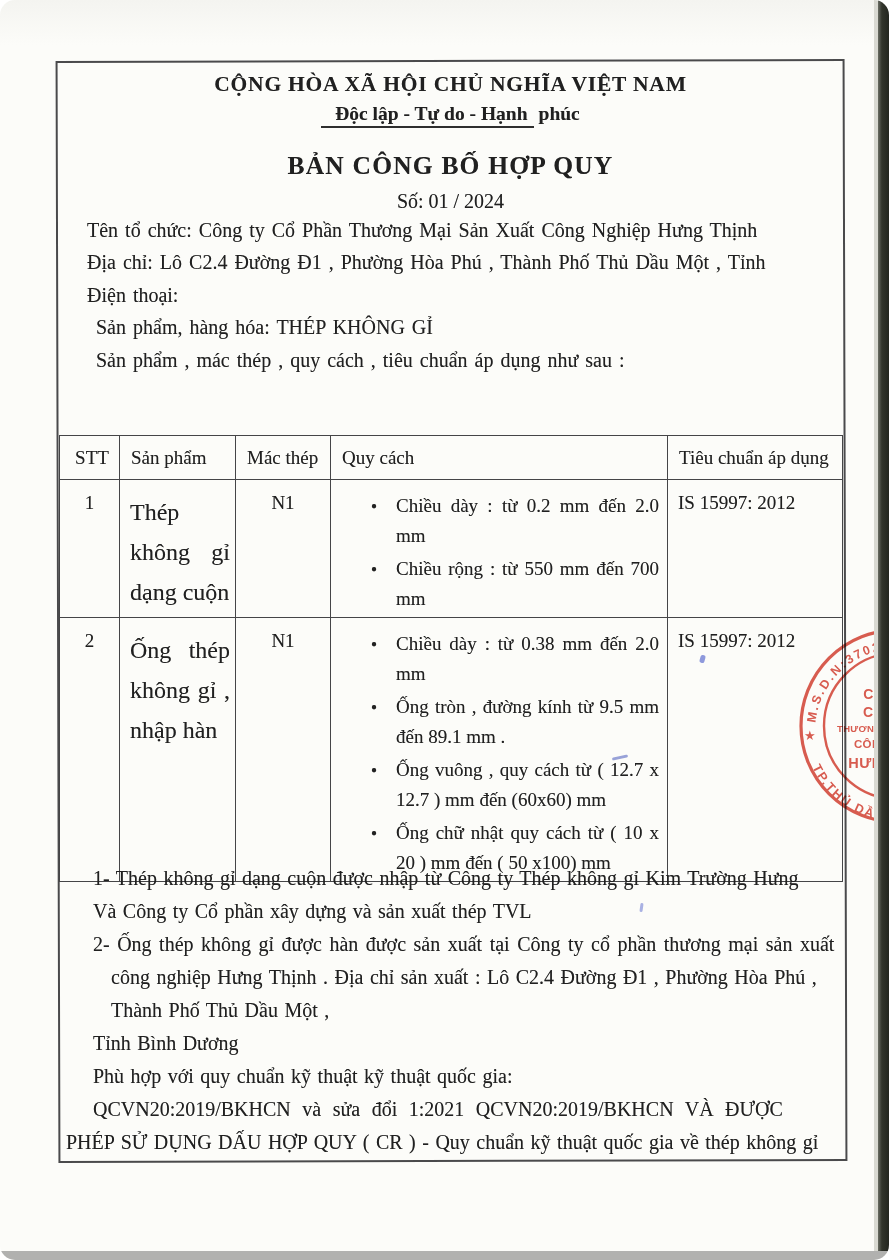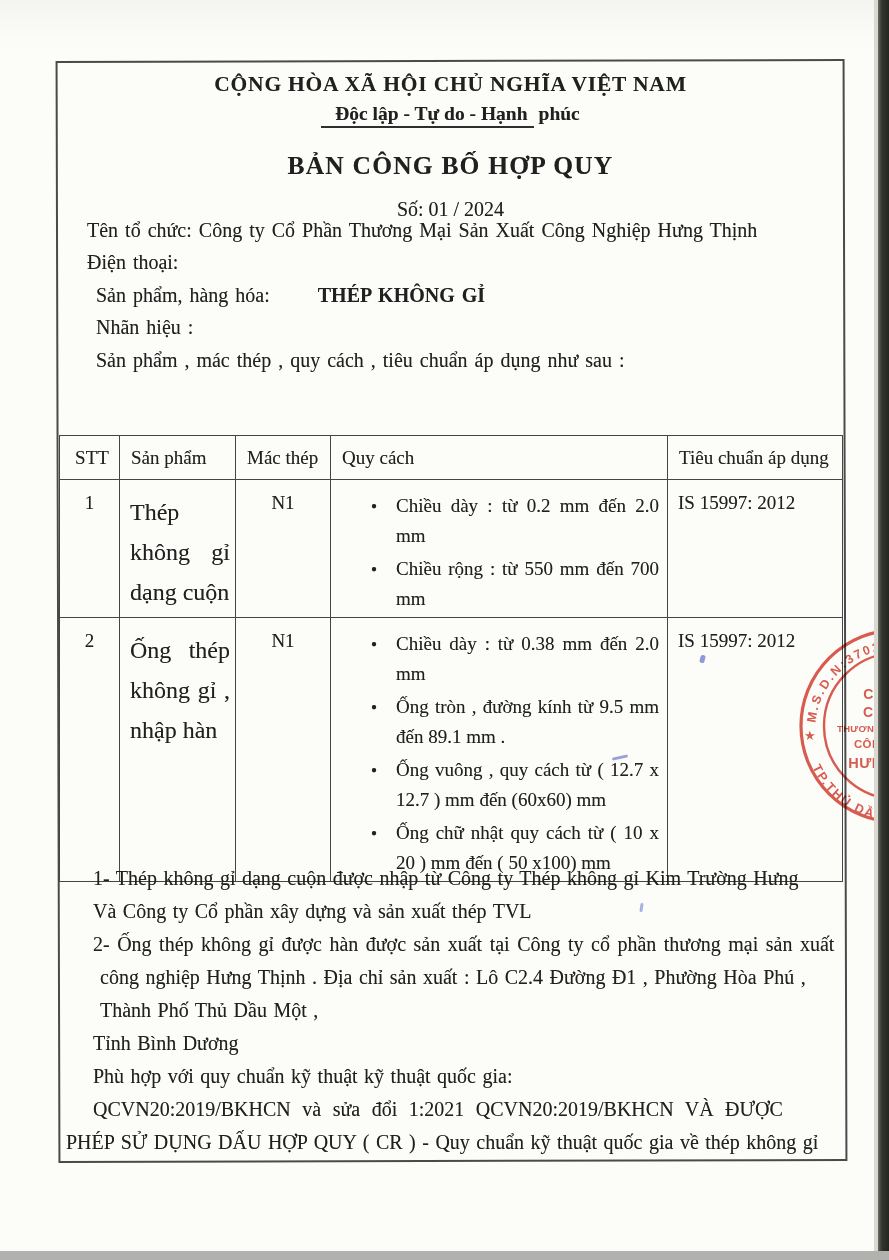--- a/index.html
+++ b/index.html
@@ -1,54 +1,54 @@
 <!DOCTYPE html>
 <html><head>
 <meta charset="utf-8">
 <style>
   html,body{margin:0;padding:0;}
   .page{position:relative;width:889px;height:1260px;overflow:hidden;
     background:linear-gradient(180deg,#f4f4f0 0,#fcfcf9 45px,#fcfcf9 100%);
-    font-family:"Liberation Serif","DejaVu Serif",serif;color:#202020;}
+    font-family:"Liberation Serif","DejaVu Serif",serif;color:#202020;border-radius:15px;}
   .frame{position:absolute;left:57px;top:60px;width:785px;height:1098px;
     border:2px solid #4a4a4c;transform:rotate(-0.15deg);z-index:1;}
   .content{position:absolute;left:59px;top:62px;width:783px;height:1096px;z-index:2;
     text-shadow:0 0 .5px rgba(40,40,40,.35);}
   
   .hdr{position:absolute;top:10px;left:0;width:100%;text-align:center;}
   .country{font-size:21.5px;font-weight:bold;letter-spacing:.8px;}
   .motto{margin-top:6px;font-size:19.5px;font-weight:bold;}
   .motto .ul{border-bottom:2px solid #2e2e2e;padding:0 6px 2px 14px;}
   .motto .tail{padding-left:5px;}
   .doc-title{margin-top:26px;font-size:25.5px;font-weight:bold;letter-spacing:1.2px;}
-  .doc-number{margin-top:17px;font-size:20px;}
+  .doc-number{margin-top:9px;font-size:20px;}
   
   .info{position:absolute;top:152px;left:28px;right:6px;font-size:20px;line-height:32.4px;word-spacing:2px;}
   .indent-sm{padding-left:9px;}
-  .bold{font-weight:bold;margin-left:41px;}
+  .bold{font-weight:normal;}
   
   .tbl-wrap{position:absolute;top:373px;left:0;width:783px;}
   table{border-collapse:collapse;table-layout:fixed;width:783px;font-size:19px;}
   td,th{border:1.6px solid #454547;vertical-align:top;padding:0;}
   th{font-weight:normal;text-align:left;vertical-align:middle;padding:4px 6px 4px 11px;font-size:19px;}
   th.c,td.c{text-align:center;}
   tr.hdr-row{height:44px;}
   tr.r1{height:96px;}
   tr.r2{height:237px;}
   td.stt{padding-top:12px;}
   td.prod{padding:12px 5px 0 10px;text-align:justify;font-size:24px;line-height:40px;}
   td.grade{padding-top:12px;}
   td.spec{padding:11px 8px 0 40px;}
   td.std{padding:12px 6px 0 10px;}
   .spec-item{display:flex;margin-bottom:4px;}
   .spec-marker{width:25px;flex:none;font-size:10px;line-height:29px;color:#222;}
   .spec-text{flex:1;text-align:justify;line-height:29.5px;}
   
   .notes{position:absolute;top:800px;left:34px;right:4px;font-size:20px;line-height:33px;word-spacing:1.5px;}
-  .n-ind{margin-left:7px;}
+  .n-ind{margin-left:18px;}
   .conf1{word-spacing:6.5px;}
   .conf2{margin-left:-27px;}
   .wide{word-spacing:2.5px;}
   
   .stamp{position:absolute;left:782px;top:611px;width:230px;height:230px;z-index:6;
     mix-blend-mode:multiply;opacity:.93;}
   .stamp text{fill:#d85044;font-family:"Liberation Sans","DejaVu Sans",sans-serif;font-weight:bold;}
   
   .edge-right-light{position:absolute;top:0;right:11px;width:4px;height:1251px;background:#d9d9d2;z-index:20;}
   .edge-right{position:absolute;top:0;right:0;width:11px;height:1251px;
@@ -70,23 +70,23 @@
 
     <div class="hdr">
       <div class="country">CỘNG HÒA XÃ HỘI CHỦ NGHĨA VIỆT NAM</div>
       <div class="motto"><span class="ul">Độc lập - Tự do - Hạnh</span><span class="tail">phúc</span></div>
       <div class="doc-title">BẢN CÔNG BỐ HỢP QUY</div>
       <div class="doc-number">Số: 01 / 2024</div>
     </div>
 
     <div class="info">
       <div>Tên tổ chức: Công ty Cổ Phần Thương Mại Sản Xuất Công Nghiệp Hưng Thịnh</div>
+      <div>Địa chỉ: Lô C2.4 Đường Đ1 , Phường Hòa Phú , Thành Phố Thủ Dầu Một , Tỉnh</div>
       <div>Điện thoại:</div>
       <div class="indent-sm"><span>Sản phẩm, hàng hóa: </span><span class="bold">THÉP KHÔNG GỈ</span></div>
-      <div class="indent-sm">Nhãn hiệu :</div>
       <div class="indent-sm">Sản phẩm , mác thép , quy cách , tiêu chuẩn áp dụng như sau :</div>
     </div>
 
     <div class="tbl-wrap">
       <table>
         <colgroup>
           <col style="width:60px">
             <col style="width:116px">
             <col style="width:95px">
             <col style="width:337px">

